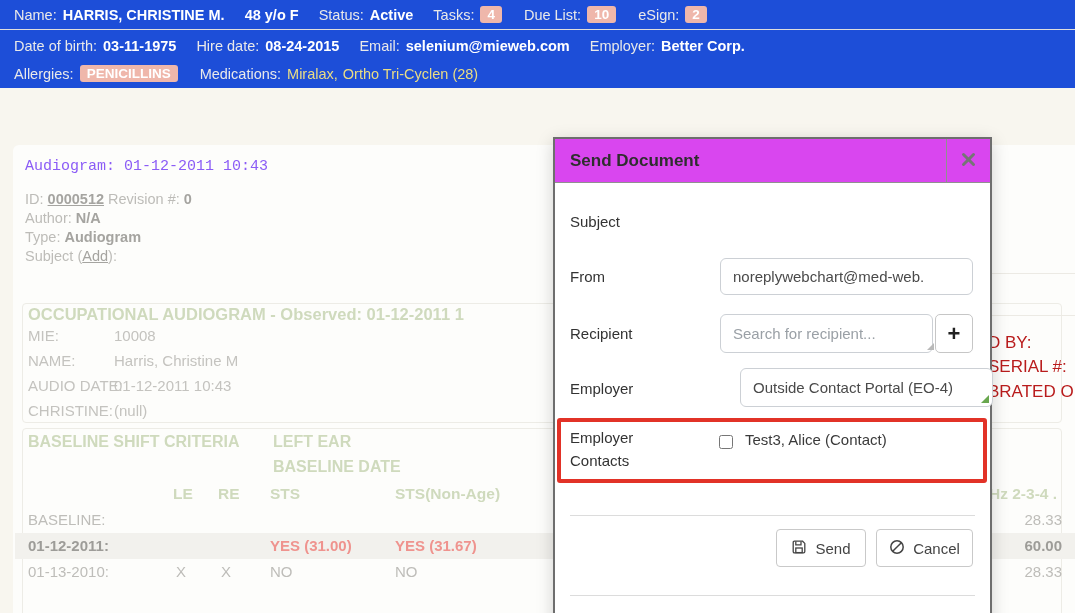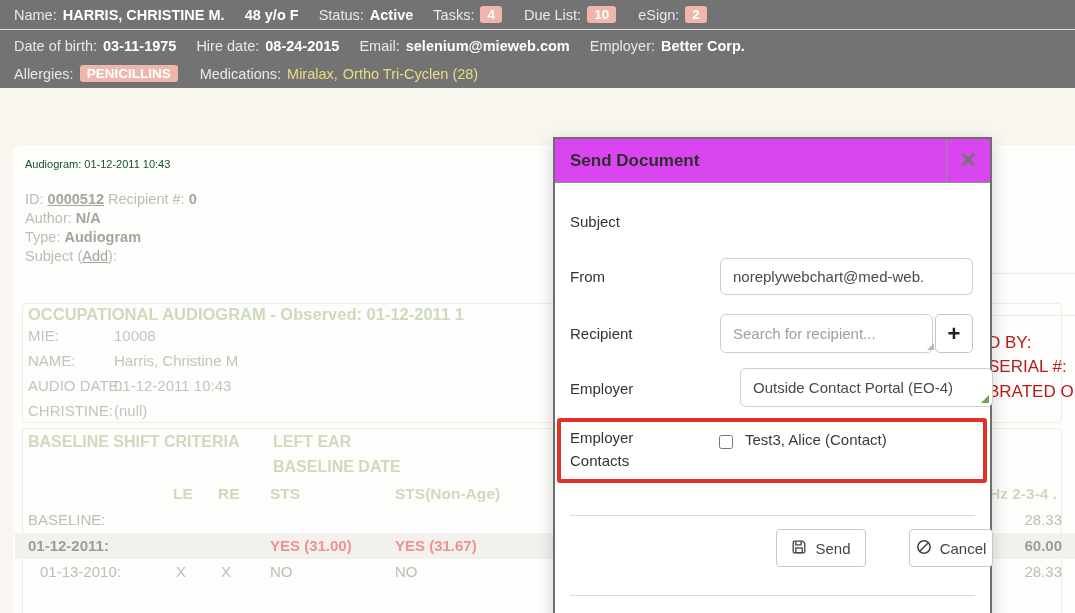--- a/index.html
+++ b/index.html
@@ -5,37 +5,37 @@
   * { box-sizing: border-box; margin: 0; padding: 0; }
   html,body { width:1075px; height:613px; }
   body {
     position: relative;
     overflow: hidden;
     background: #f8f6ef;
     font-family: "Liberation Sans", sans-serif;
   }
 
   
-  .banner { position:absolute; left:0; top:0; width:1075px; height:88px; background:#737373;text-align:right; }
+  .banner { position:absolute; left:0; top:0; width:1075px; height:88px; background:#1d4ed8;text-align:right; }
   .banner-row { display:flex; align-items:center; padding:0 14px; white-space:nowrap; }
   .banner-row.r1 { height:30px; border-bottom:1px solid #dedede; font-size:14.5px; }
   .banner-row.r2 { height:29px; margin-top:1px; font-size:14.5px; }
   .banner-row.r3 { height:27px; font-size:14.5px; }
   .blbl { color:#e9e9e9; margin-right:6px; }
   .bval { color:#ffffff; font-weight:bold; margin-right:20px; }
   .badge { background:#efb7ab; color:#ffffff; font-weight:bold; font-size:13.5px;
            border-radius:3px; padding:1px 7px; margin-right:22px; }
   .medlink { color:#eadd84; margin-right:5px; }
 
   
   .panel { position:absolute; left:13px; top:145px; width:1067px; height:600px;
            background:#fdfdfb; border-radius:6px 6px 0 0; }
   .panel * { white-space:nowrap; }
   .abs { position:absolute; }
-  .doc-h   { left:12px; top:13px;  font-size:11px;   color:#14532d; }
+  .doc-h   { left:12px; top:13px;  font-size:15px;   color:#8b5cf6;font-family:Liberation Mono, monospace; }
   .meta    { left:12px; font-size:14.5px; color:#bdbcb8; }
   .meta b  { color:#a5a4a0; }
   .meta .u { text-decoration:underline; font-weight:bold; color:#a5a4a0; }
   .secbox  { left:9px; width:1040px; border:1px solid #edece6; border-radius:4px; }
   .occ-title { left:15px; top:160px; font-size:16.5px; font-weight:bold; color:#cfdabd; }
   .occ-lbl { font-size:15px; color:#c4c3bf; left:15px;text-align:right; }
   .occ-val { font-size:15px; color:#c4c3bf; left:101px; }
   .frag    { font-size:17px; color:#b91c1c; left:975px; }
   .rline   { height:1px; background:#eceae4; left:970px; width:97px; }
   .grn     { font-size:16px; font-weight:bold; color:#cfdabd; }
@@ -116,21 +116,21 @@
     <span class="medlink">Ortho Tri-Cyclen (28)</span>
   </div>
 </header>
 
 <div class="panel">
   <div class="abs doc-h">Audiogram: 01-12-2011 10:43</div>
 
   <div class="abs meta" style="top:46px;">
     <span>ID:</span>
     <span class="u">0000512</span>
-    <span>Recipient #:</span>
+    <span>Revision #:</span>
     <b>0</b>
   </div>
   <div class="abs meta" style="top:65px;">
     <span>Author:</span>
     <b>N/A</b>
   </div>
   <div class="abs meta" style="top:84px;">
     <span>Type:</span>
     <b>Audiogram</b>
   </div>
@@ -167,21 +167,21 @@
   <div class="abs gcol" style="left:976px; top:340px;">Hz 2-3-4 .</div>
 
   <div class="abs trow" style="left:15px; top:366px;">BASELINE:</div>
   <div class="abs trow rnum" style="top:366px;">28.33</div>
 
   <div class="abs trow boldrow" style="left:15px; top:392px;">01-12-2011:</div>
   <div class="abs trow redval" style="left:257px; top:392px;">YES (31.00)</div>
   <div class="abs trow redval" style="left:382px; top:392px;">YES (31.67)</div>
   <div class="abs trow boldrow rnum" style="top:392px;">60.00</div>
 
-  <div class="abs trow" style="left:27px; top:418px;">01-13-2010:</div>
+  <div class="abs trow" style="left:15px; top:418px;">01-13-2010:</div>
   <div class="abs trow" style="left:163px; top:418px;">X</div>
   <div class="abs trow" style="left:208px; top:418px;">X</div>
   <div class="abs trow" style="left:257px; top:418px;">NO</div>
   <div class="abs trow" style="left:382px; top:418px;">NO</div>
   <div class="abs trow rnum" style="top:418px;">28.33</div>
 </div>
 
 <div class="modal">
   <div class="modal-header">
     <div class="modal-title">Send Document</div>
@@ -222,21 +222,21 @@
   <button class="mbtn" style="left:221px; top:390px; width:90px;">
     <span>
       <svg width="16" height="16" viewBox="0 0 16 16">
         <path d="M2.2 3.4 a1.2 1.2 0 0 1 1.2-1.2 h8.2 l2.2 2.2 v8.2 a1.2 1.2 0 0 1 -1.2 1.2 h-9.2 a1.2 1.2 0 0 1 -1.2 -1.2 z" fill="none" stroke="#444" stroke-width="1.3"></path>
         <path d="M4.8 2.4 v3.4 h5.2 v-3.4" fill="none" stroke="#444" stroke-width="1.3"></path>
         <rect x="4.8" y="9" width="6.4" height="4.6" fill="none" stroke="#444" stroke-width="1.3"></rect>
       </svg>
     </span>
     <span>Send</span>
   </button>
-  <button class="mbtn" style="left:321px; top:390px; width:84px;margin-left:33px;">
+  <button class="mbtn" style="left:321px; top:390px; width:97px;">
     <span>
       <svg width="16" height="16" viewBox="0 0 16 16">
         <circle cx="8" cy="8" r="6.2" fill="none" stroke="#444" stroke-width="1.5"></circle>
         <line x1="3.7" y1="12.3" x2="12.3" y2="3.7" stroke="#444" stroke-width="1.5"></line>
       </svg>
     </span>
     <span>Cancel</span>
   </button>
 
   <div class="mhr" style="top:456px;"></div>

